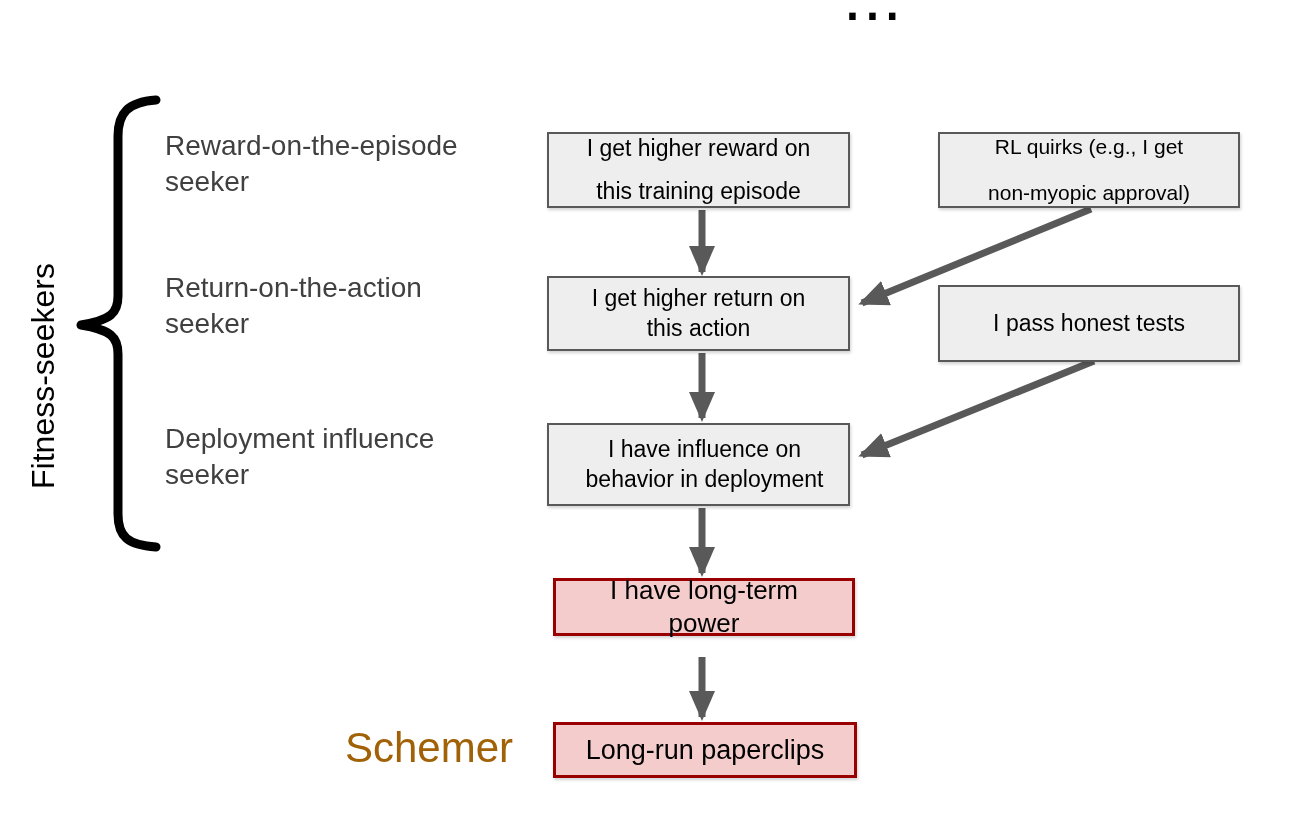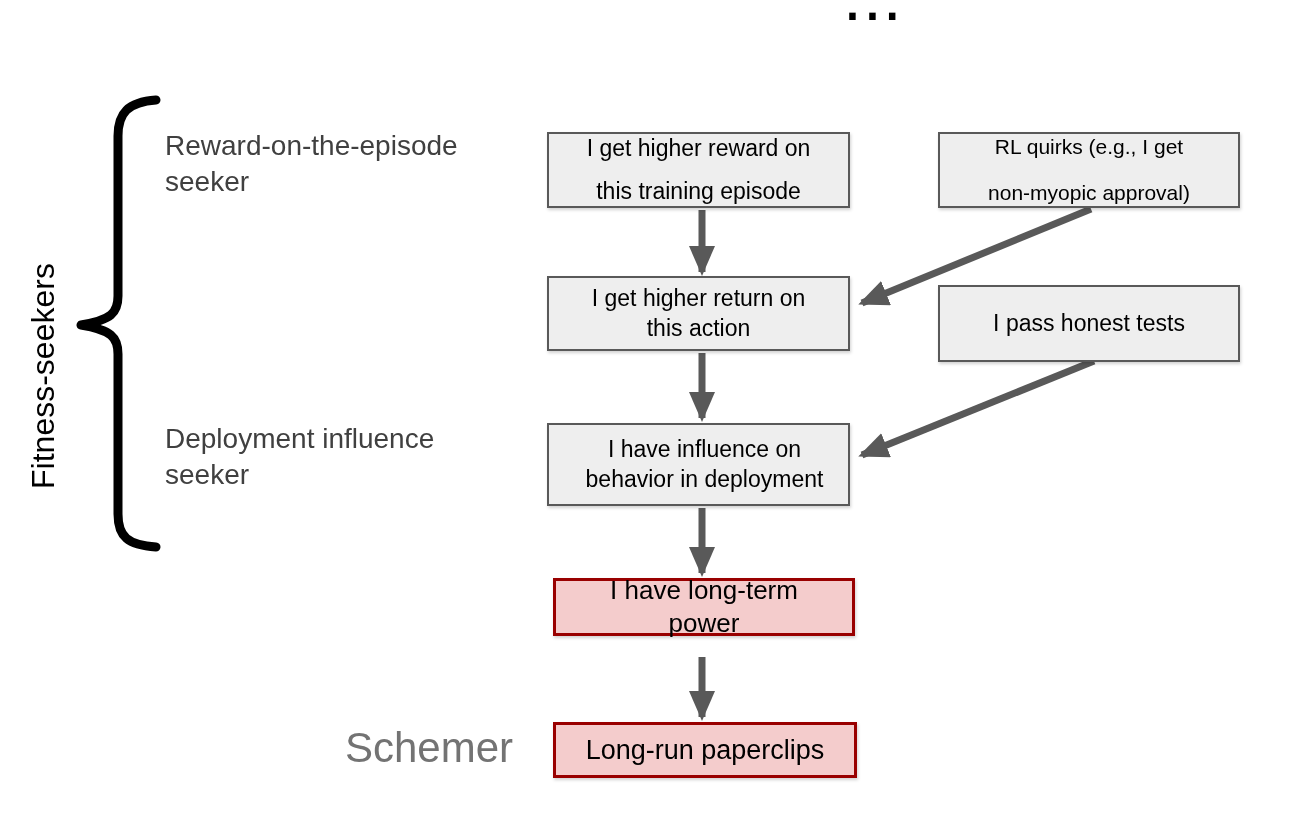--- a/index.html
+++ b/index.html
@@ -54,21 +54,21 @@
   }
 
   .schemer-label {
     position: absolute;
     left: 200px;
     top: 727px;
     width: 313px;
     text-align: right;
     font-size: 42px;
     line-height: 1;
-    color: #737373;
+    color: #a16207;
   }
 
   .node {
     position: absolute;
     display: flex;
     flex-direction: column;
     align-items: center;
     justify-content: center;
     text-align: center;
     line-height: 1.28;
@@ -88,20 +88,21 @@
 <body>
 
 <div class="canvas">
 
   <div class="ellipsis">...</div>
 
   <div class="brace-label">Fitness-seekers</div>
 
   <div class="side-label" style="left:165px; top:128px;">Reward-on-the-episode seeker</div>
 
+  <div class="side-label" style="left:165px; top:270px;">Return-on-the-action seeker</div>
 
   <div class="side-label" style="left:165px; top:421px;">Deployment influence seeker</div>
 
   <div class="schemer-label">Schemer</div>
 
   <svg class="svg-layer" viewBox="0 0 1308 830" xmlns="http://www.w3.org/2000/svg">
     <defs>
       <marker id="ah" markerUnits="userSpaceOnUse" markerWidth="30" markerHeight="26" refX="26" refY="13" orient="auto">
         <path d="M0,0 L30,13 L0,26 Z" fill="#595959"></path>
       </marker>

